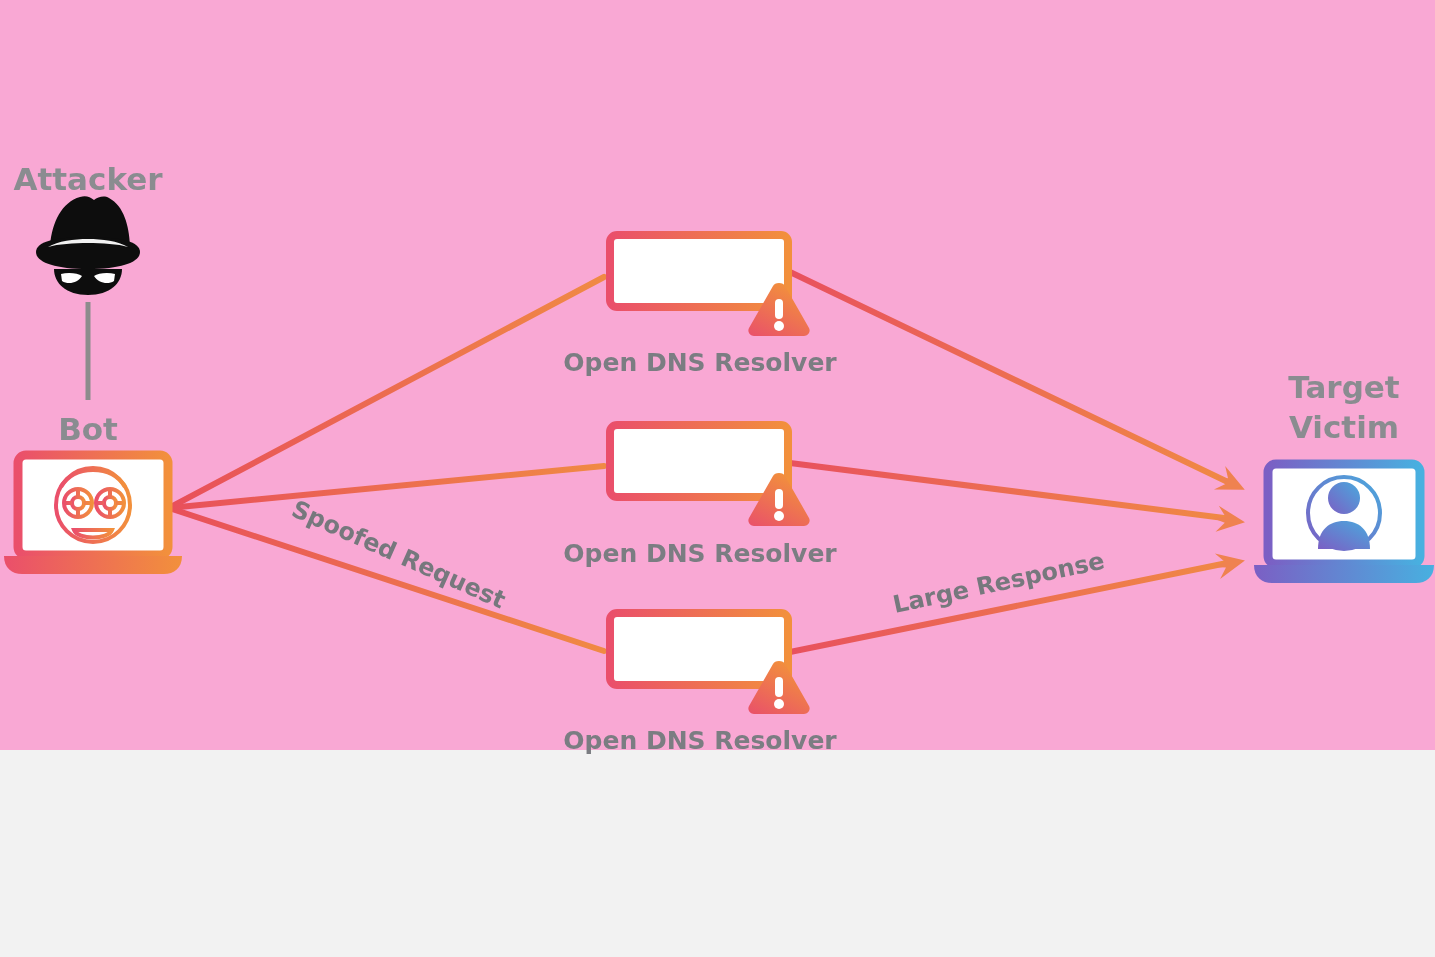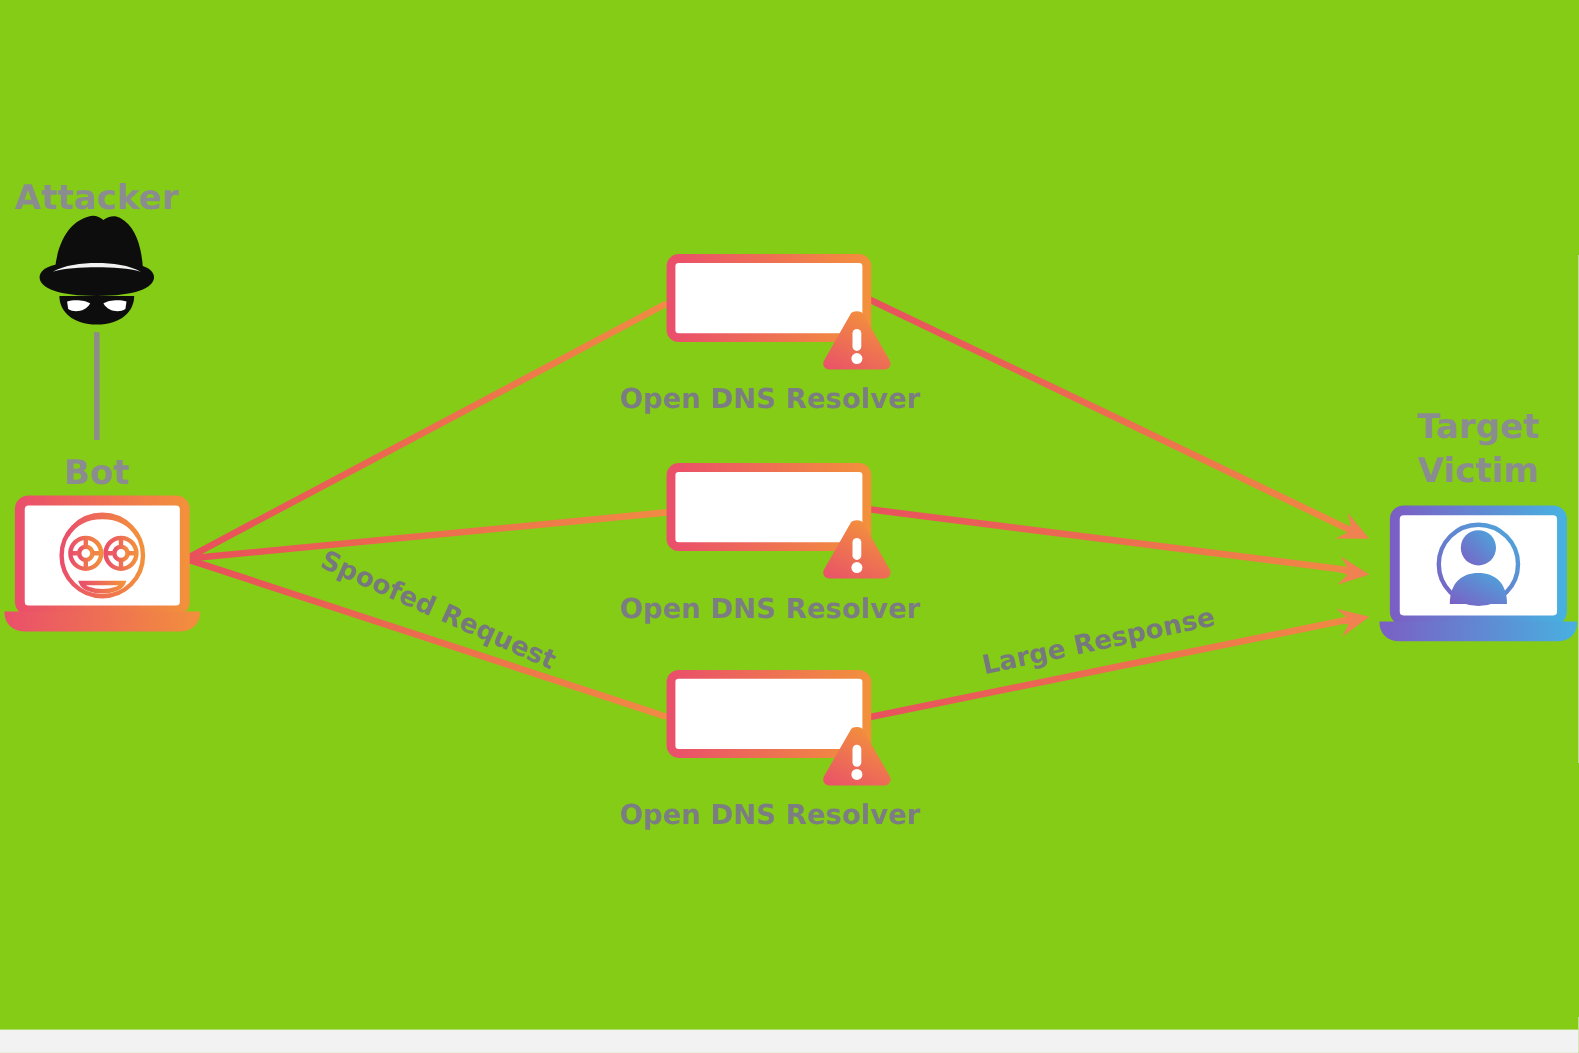--- a/index.html
+++ b/index.html
@@ -9,22 +9,22 @@
   }
   body {
     width: 1435px;
     height: 957px;
     overflow: hidden;
     font-family: "DejaVu Sans", "Liberation Sans", sans-serif;
   }
   #stage {
     position: relative;
     width: 1435px;
-    height: 936px;
-    background: #84cc16;
+    height: 750px;
+    background: #f9a8d4;
   }
   #diagram-svg {
     position: absolute;
     left: 0;
     top: 0;
     width: 1435px;
     height: 957px;
   }
   .node-title {
     font-size: 31px;

